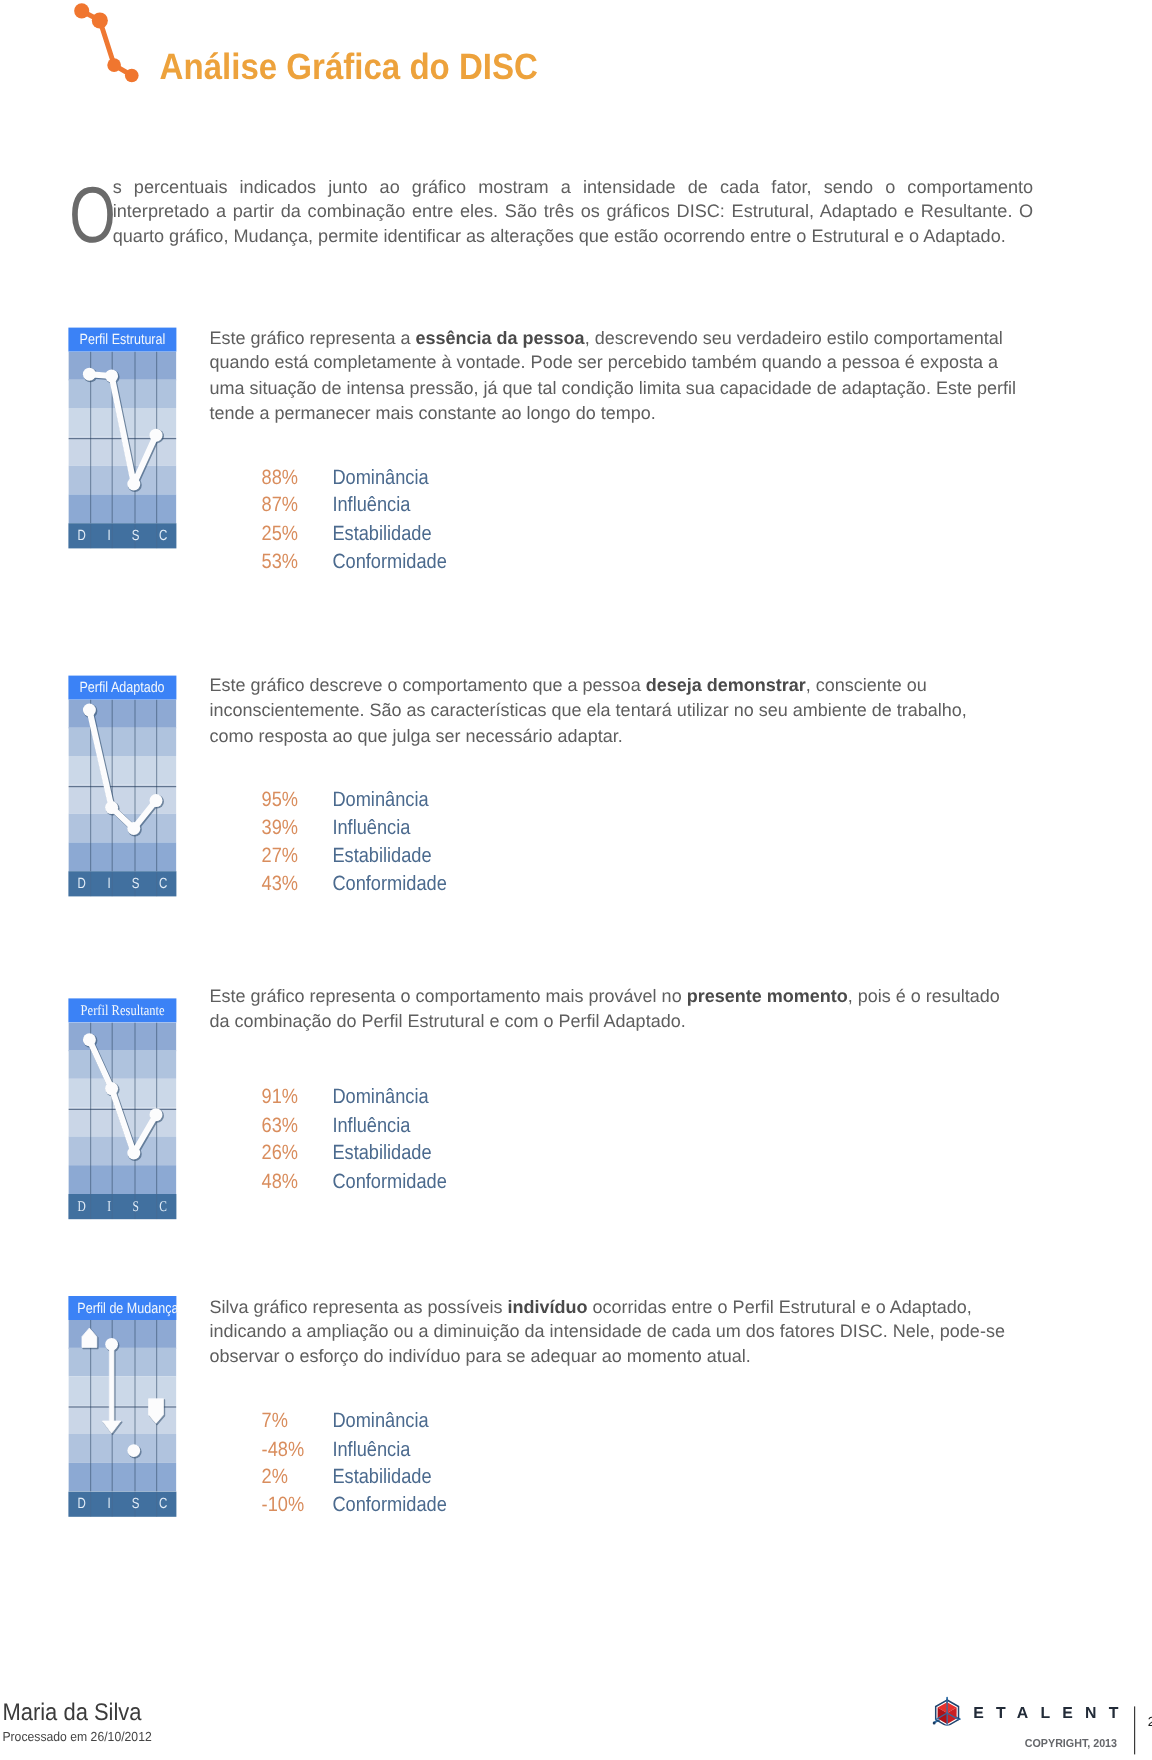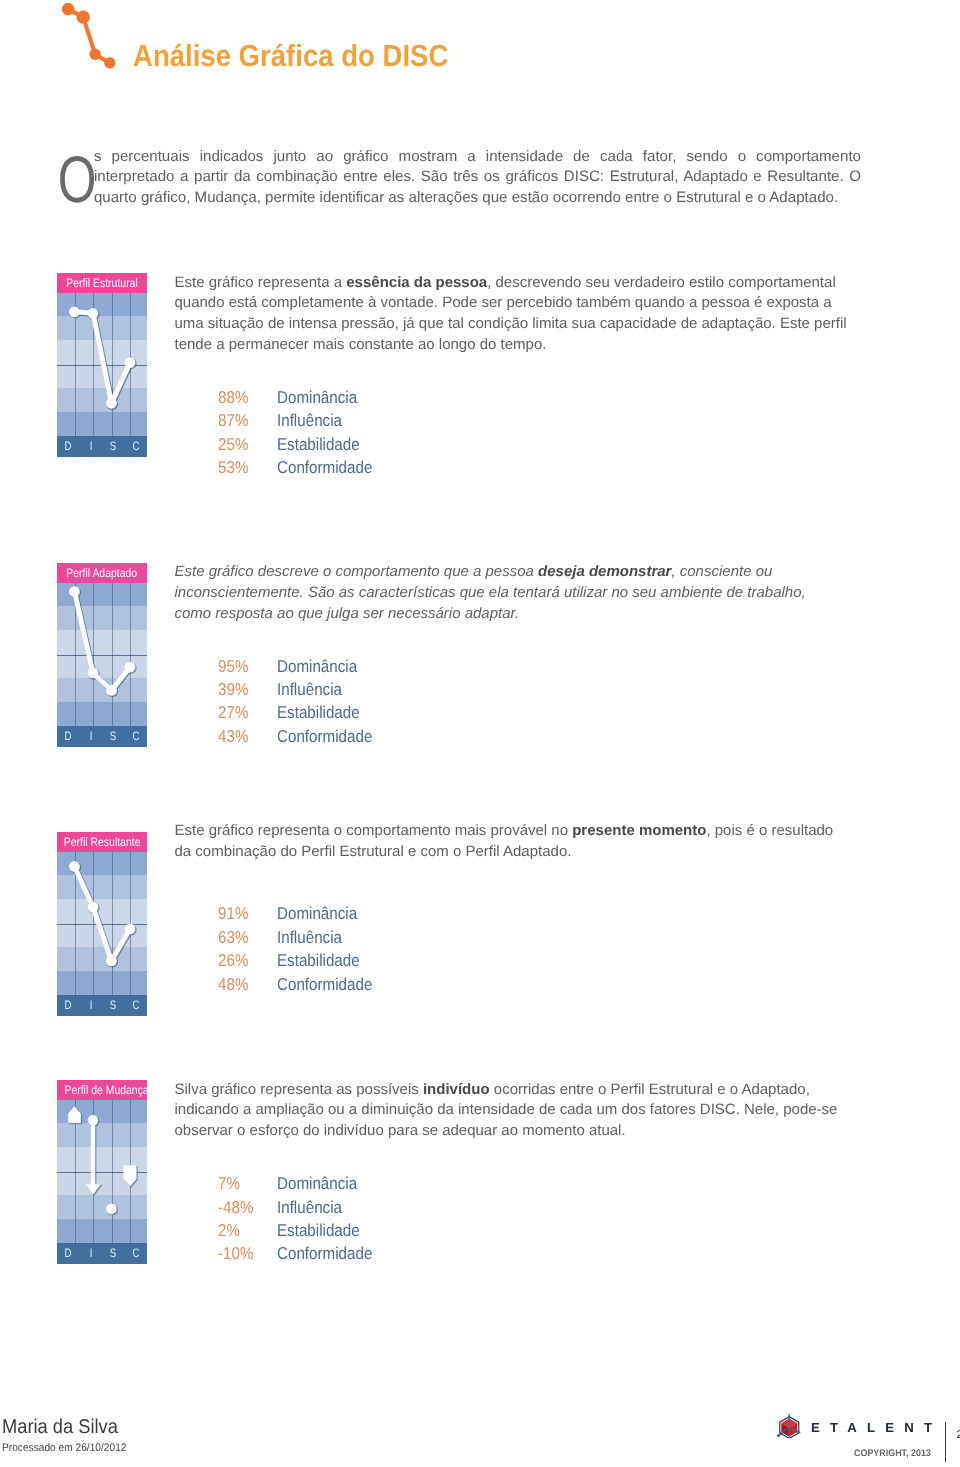--- a/index.html
+++ b/index.html
@@ -18,36 +18,36 @@
          font-size:15.1px;line-height:20.8px;color:#5e5e5e;text-align:justify;}
   #intro-dropcap{float:left;width:35.4px;height:58px;overflow:visible;
                  font-size:66px;line-height:64.5px;color:#6a6a6a;
                  transform-origin:0 0;}
   #intro-dropcap i{display:inline-block;transform:scaleX(.755) translateX(-1.7px);transform-origin:0 0;
                    font-style:normal;}
 
   
   .section{position:absolute;left:0;width:960px;}
   .chart{position:absolute;left:57px;width:90px;}
-  .chart-head{height:20px;background:#ec4899;color:#f4f8fc;font-size:12.3px;
+  .chart-head{height:20px;background:#3b82f6;color:#f4f8fc;font-size:12.3px;
               text-align:center;line-height:20.5px;white-space:nowrap;}
   .chart-head span{display:inline-block;transform:scaleX(.85);}
   .chart-body{position:relative;height:143px;overflow:hidden;}
   .chart-foot{height:21px;background:#41709f;position:relative;overflow:hidden;}
   .chart-foot span{position:absolute;top:0;line-height:21.5px;color:#e2edf8;font-size:12.3px;
                    transform:translateX(-50%) scaleX(.78);}
   .chart-foot .fvl{position:absolute;top:0;width:1px;height:21px;
                    background:rgba(74,100,134,.32);transform:none;}
   .band{position:absolute;left:0;width:90px;height:23.84px;}
   .vline{position:absolute;top:0;width:1px;height:143px;background:rgba(56,80,110,.52);}
   .hmid{position:absolute;left:0;width:90px;height:1px;background:rgba(32,56,88,.62);}
 
   .desc{position:absolute;left:174.5px;width:675px;font-size:15px;line-height:20.8px;
         color:#5e5e5e;text-align:left;}
-  .section:nth-of-type(2) .desc{width:668px;font-style:italic;}
+  .section:nth-of-type(2) .desc{width:668px;}
   .desc b{font-weight:bold;color:#4a4a4a;}
   .scores{position:absolute;left:218.4px;font-size:17.2px;line-height:23.4px;}
   .scores .row{height:23.4px;white-space:nowrap;}
   .scores .pct{position:absolute;left:0;color:#d98d5d;
                transform:scaleX(.883);transform-origin:0 0;}
   .scores .lbl{position:absolute;left:58.8px;color:#4b6a8e;
                transform:scaleX(.883);transform-origin:0 0;}
   .scores .row{position:relative;}
 
   
@@ -204,21 +204,21 @@
             <span class="pct">27%</span>
             <span class="lbl">Estabilidade</span>
           </div>
           <div class="row">
             <span class="pct">43%</span>
             <span class="lbl">Conformidade</span>
           </div>
         </div>
       </div>
       <div class="section">
-        <div class="chart" style="top: 831.5px;">
+        <div class="chart" style="top: 831.5px; font-family: Liberation Serif, serif;">
           <div class="chart-head"><span>Perfil Resultante</span></div>
           <div class="chart-body">
             <div class="band" style="top: 0px; background: rgb(142, 169, 211); height: 24.0333px;"></div>
             <div class="band" style="top: 23.8333px; background: rgb(175, 195, 222); height: 24.0333px;"></div>
             <div class="band" style="top: 47.6667px; background: rgb(203, 216, 232); height: 24.0333px;"></div>
             <div class="band" style="top: 71.5px; background: rgb(202, 214, 231); height: 24.0333px;"></div>
             <div class="band" style="top: 95.3333px; background: rgb(176, 195, 222); height: 24.0333px;"></div>
             <div class="band" style="top: 119.167px; background: rgb(140, 169, 211); height: 24.0333px;"></div>
             <div class="vline" style="left: 18px;"></div>
             <div class="vline" style="left: 36px;"></div>

